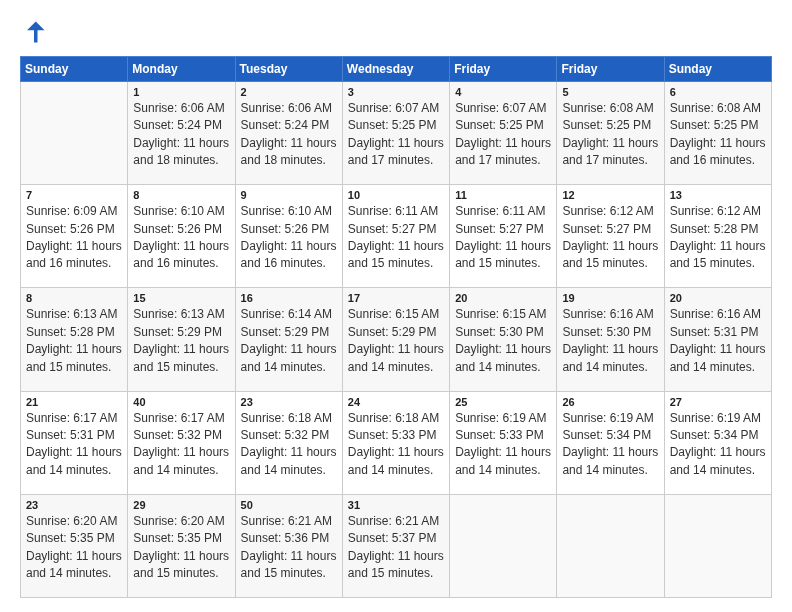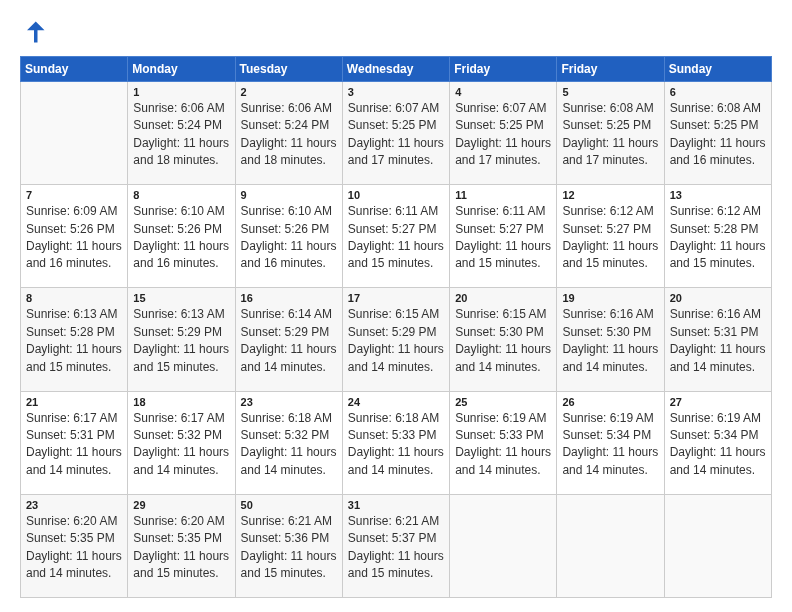--- a/index.html
+++ b/index.html
@@ -227,21 +227,21 @@
             <span class="day-number">20</span>
             <div class="day-info">Sunrise: 6:16 AM<br>Sunset: 5:31 PM<br>Daylight: 11 hours<br>and 14 minutes.</div>
           </td>
         </tr>
         <tr>
           <td>
             <span class="day-number">21</span>
             <div class="day-info">Sunrise: 6:17 AM<br>Sunset: 5:31 PM<br>Daylight: 11 hours<br>and 14 minutes.</div>
           </td>
           <td>
-            <span class="day-number">18</span>
+            <span class="day-number">40</span>
             <div class="day-info">Sunrise: 6:17 AM<br>Sunset: 5:32 PM<br>Daylight: 11 hours<br>and 14 minutes.</div>
           </td>
           <td>
             <span class="day-number">23</span>
             <div class="day-info">Sunrise: 6:18 AM<br>Sunset: 5:32 PM<br>Daylight: 11 hours<br>and 14 minutes.</div>
           </td>
           <td>
             <span class="day-number">24</span>
             <div class="day-info">Sunrise: 6:18 AM<br>Sunset: 5:33 PM<br>Daylight: 11 hours<br>and 14 minutes.</div>
           </td>

